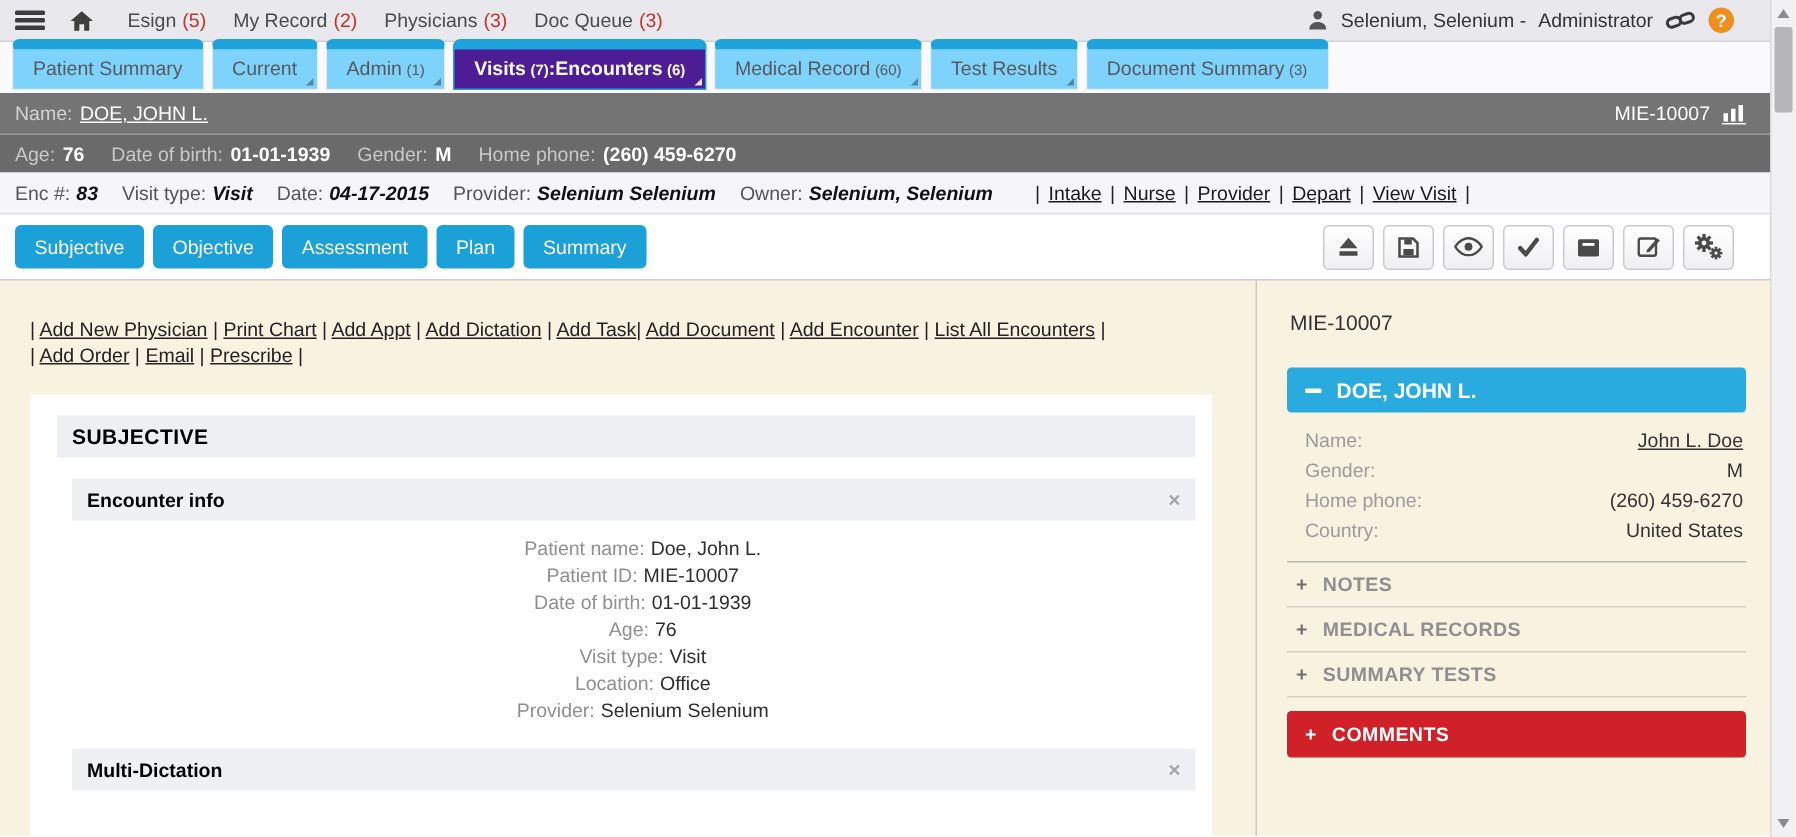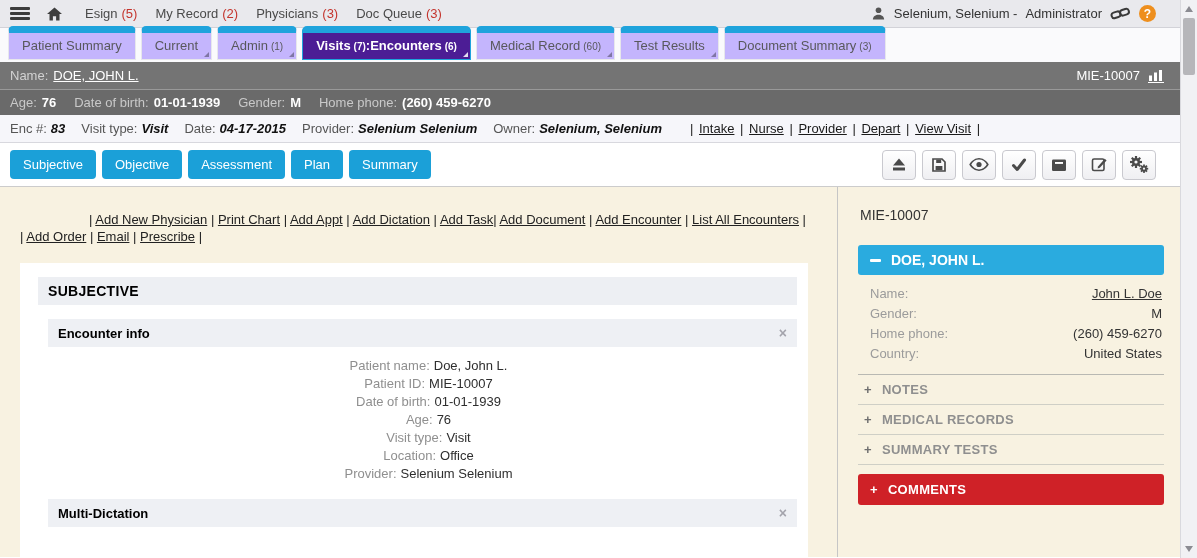--- a/index.html
+++ b/index.html
@@ -14,21 +14,21 @@
   .home-btn { margin-left:16px; display:flex; align-items:center; }
   .topnav { display:flex; gap:18px; margin-left:22px; font-size:13px; }
   .topnav a { text-decoration:none; color:#4a4a4a; }
   .topnav .cnt { color:#c4342d; margin-left:4px; }
   .top-right { margin-left:auto; display:flex; align-items:center; gap:8px; font-size:13px; color:#333; }
   .top-right .role { }
   .help-badge { width:17px; height:17px; border-radius:50%; background:#ee8f1e; color:#fff; font-weight:bold; font-size:12px; display:flex; align-items:center; justify-content:center; }
 
   
   .tabbar { height:34px; background:#fafafc; display:flex; align-items:flex-end; gap:5px; padding:0 0 2px 8px; }
-  .tab { position:relative; background:#c4b5fd; border:1px solid #e7e7ec; border-top:7px solid #1fa3dc; border-radius:5px 5px 0 0; padding:5px 13px 6px; font-size:13px; color:#58585c; cursor:pointer; white-space:nowrap; }
+  .tab { position:relative; background:#7dd3fc; border:1px solid #e7e7ec; border-top:7px solid #1fa3dc; border-radius:5px 5px 0 0; padding:5px 13px 6px; font-size:13px; color:#58585c; cursor:pointer; white-space:nowrap; }
   .tab .cnt { font-size:10px; margin-left:3px; }
   .tab.active { background:#4c1d95; border-color:#1fa3dc; color:#fff; font-weight:bold; }
   .tab .corner { position:absolute; right:2px; bottom:2px; width:0; height:0; border-left:5px solid transparent; border-bottom:5px solid rgba(0,0,0,0.35); }
   .tab.active .corner { border-bottom-color:rgba(255,255,255,0.85); }
 
   
   .namebar { height:28px; background:#747474; border-bottom:1px solid #999; display:flex; align-items:center; padding:0 14px 0 10px; font-size:13px; }
   .namebar .lb { color:#d2d2d2; margin-right:5px; }
   .namebar a { color:#fff; text-decoration:underline; }
   .namebar .right { margin-left:auto; display:flex; align-items:center; gap:8px; color:#fff; }
@@ -48,21 +48,21 @@
   .toolbar { height:43px; background:#fff; display:flex; align-items:center; padding:0 24px 0 10px; }
   .sec-btn { background:#1ba0d8; color:#fff; border:none; border-radius:4px; padding:7px 13px; font-size:13px; margin-right:6px; cursor:pointer; font-family:inherit; }
   .icon-btns { margin-left:auto; display:flex; gap:6px; }
   .icon-btn { width:34px; height:30px; background:linear-gradient(#fff,#efeff2); border:1px solid #c9c9cf; border-radius:4px; display:flex; align-items:center; justify-content:center; cursor:pointer; }
 
   
   .content { height:371px; display:flex; background:#f8f2e1; border-top:1px solid #cccccc; overflow:hidden; }
   .main { flex:1; padding:24px 0 0 20px; overflow:hidden; }
   .linkbar { width:786px; font-size:13px; line-height:17px; color:#222; }
   .linkbar a { color:#222; text-decoration:underline; }
-  .lrow1 { display:flex; justify-content:flex-end; }
+  .lrow1 { display:flex; justify-content:flex-start; }
   .card { width:788px; margin-top:18px; background:#fff; height:330px; padding:14px 11px 0 18px; }
   .sec-header { background:#edeff3; padding:6px 10px; font-weight:bold; font-size:14px; color:#000; letter-spacing:0.3px; }
   .panel-header { background:#eef0f4; padding:6px 10px; font-weight:bold; font-size:13px; color:#000; margin:14px 0 0 10px; display:flex; justify-content:space-between; align-items:center; }
   .panel-header.m2 { margin-top:16px; }
   .panel-header .x { color:#a4a4ac; font-weight:bold; font-size:14px; cursor:pointer; }
   .fields { margin:10px 0 0 22px; font-size:13px;text-align:center; }
   .fields div { line-height:18px; }
   .fields .lb { color:#8f8f8f; margin-right:4px; }
   .fields .vl { color:#2e2e2e; }
 

